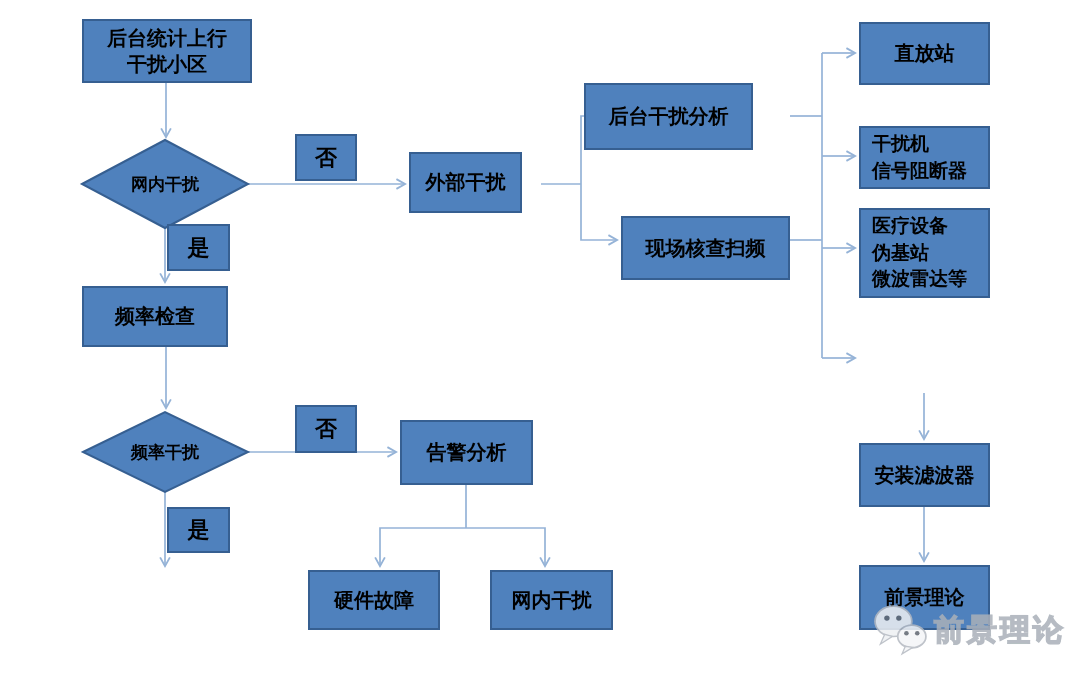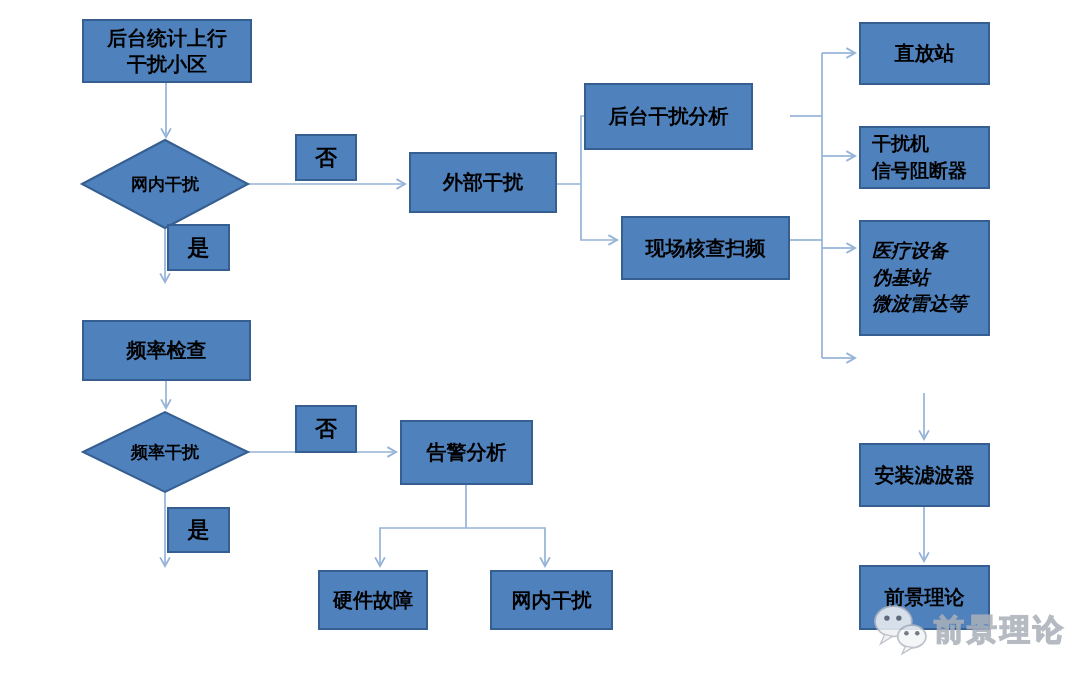--- a/index.html
+++ b/index.html
@@ -84,39 +84,39 @@
     <polygon class="diamond-shape" points="82,184 165,140 248,184 165,228"></polygon>
     <polygon class="diamond-shape" points="83,452 165,412 248,452 165,492"></polygon>
   </svg>
 
   <div class="node" style="left:82px;top:19px;width:170px;height:64px;">后台统计上行
 干扰小区</div>
 
   <div class="diamond-label" style="left:95px;top:167px;width:140px;height:34px;">网内干扰</div>
 
   <div class="node small-label" style="left:295px;top:134px;width:62px;height:47px;">否</div>
-  <div class="node" style="left:409px;top:152px;width:148px;height:61px;">外部干扰</div>
+  <div class="node" style="left:409px;top:152px;width:113px;height:61px;">外部干扰</div>
   <div class="node small-label" style="left:167px;top:224px;width:63px;height:47px;">是</div>
-  <div class="node" style="left:82px;top:286px;width:169px;height:61px;margin-top:34px;">频率检查</div>
+  <div class="node" style="left:82px;top:286px;width:146px;height:61px;">频率检查</div>
 
   <div class="diamond-label" style="left:95px;top:435px;width:140px;height:34px;">频率干扰</div>
 
   <div class="node small-label" style="left:295px;top:405px;width:62px;height:48px;">否</div>
   <div class="node" style="left:400px;top:420px;width:133px;height:65px;">告警分析</div>
   <div class="node small-label" style="left:167px;top:507px;width:63px;height:46px;">是</div>
-  <div class="node" style="left:318px;top:570px;width:110px;height:60px;">硬件故障</div>
+  <div class="node" style="left:308px;top:570px;width:132px;height:60px;">硬件故障</div>
   <div class="node" style="left:490px;top:570px;width:123px;height:60px;">网内干扰</div>
 
   <div class="node" style="left:584px;top:83px;width:169px;height:67px;">后台干扰分析</div>
   <div class="node" style="left:621px;top:216px;width:169px;height:64px;">现场核查扫频</div>
 
   <div class="node left-align" style="left:859px;top:126px;width:131px;height:63px;">干扰机
 信号阻断器</div>
   <div class="node" style="left:859px;top:22px;width:131px;height:63px;">直放站</div>
-  <div class="node left-align" style="left:859px;top:220px;width:131px;height:116px;font-style:italic;">医疗设备
+  <div class="node left-align" style="left:859px;top:208px;width:131px;height:90px;">医疗设备
 伪基站
 微波雷达等</div>
   <div class="node" style="left:859px;top:443px;width:131px;height:64px;">安装滤波器</div>
   <div class="node" style="left:859px;top:565px;width:131px;height:65px;">前景理论</div>
 
   <div class="watermark">
     <svg class="wechat" viewBox="0 0 52 48">
       <ellipse cx="19" cy="16" rx="17" ry="14" fill="#eef0f3" stroke="#b4b9c1" stroke-width="1.6"></ellipse>
       <path d="M11 28 L7 37 L18 30 Z" fill="#eef0f3" stroke="#b4b9c1" stroke-width="1.2"></path>
       <circle cx="13" cy="13" r="2.5" fill="#5f6670"></circle>

